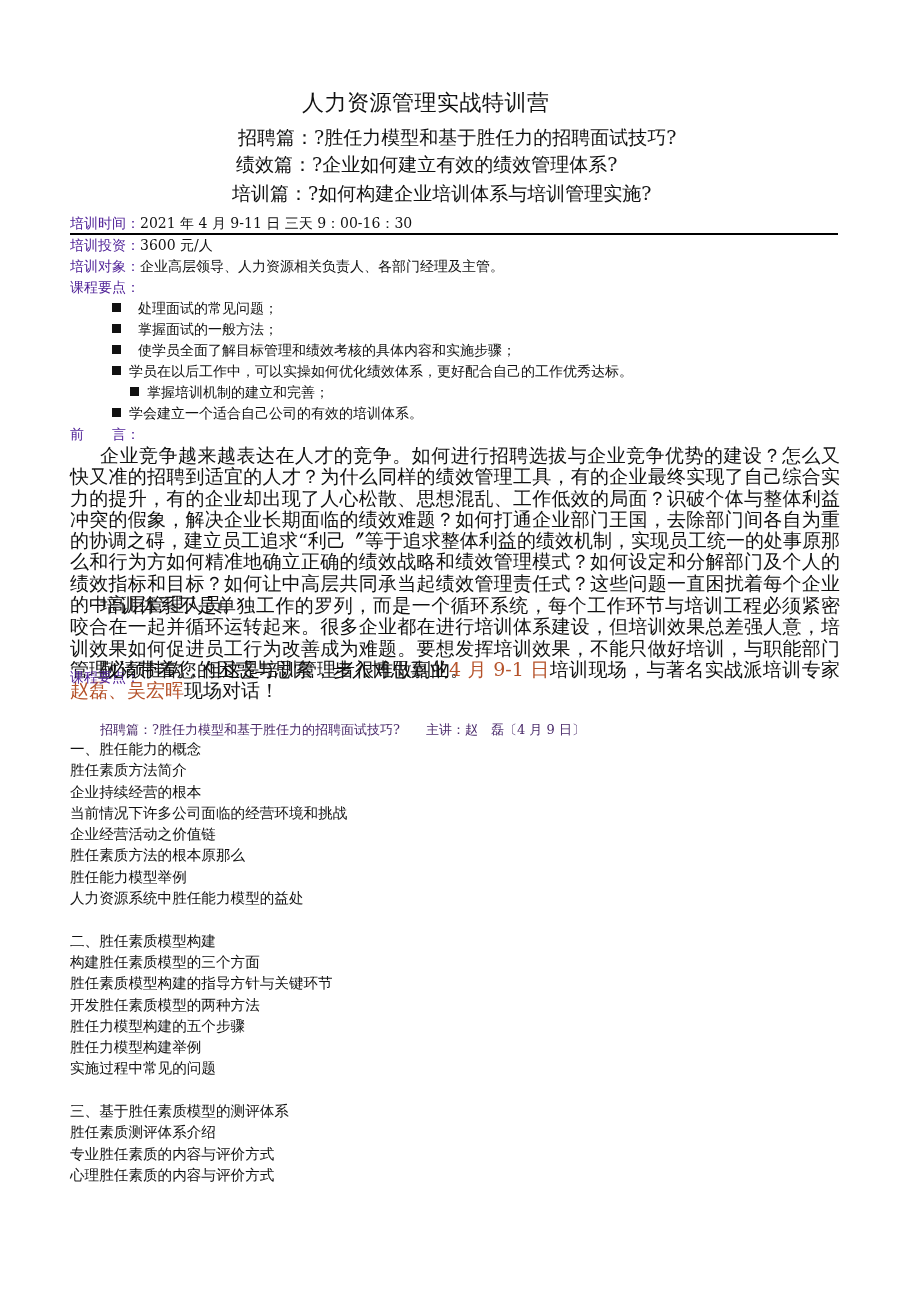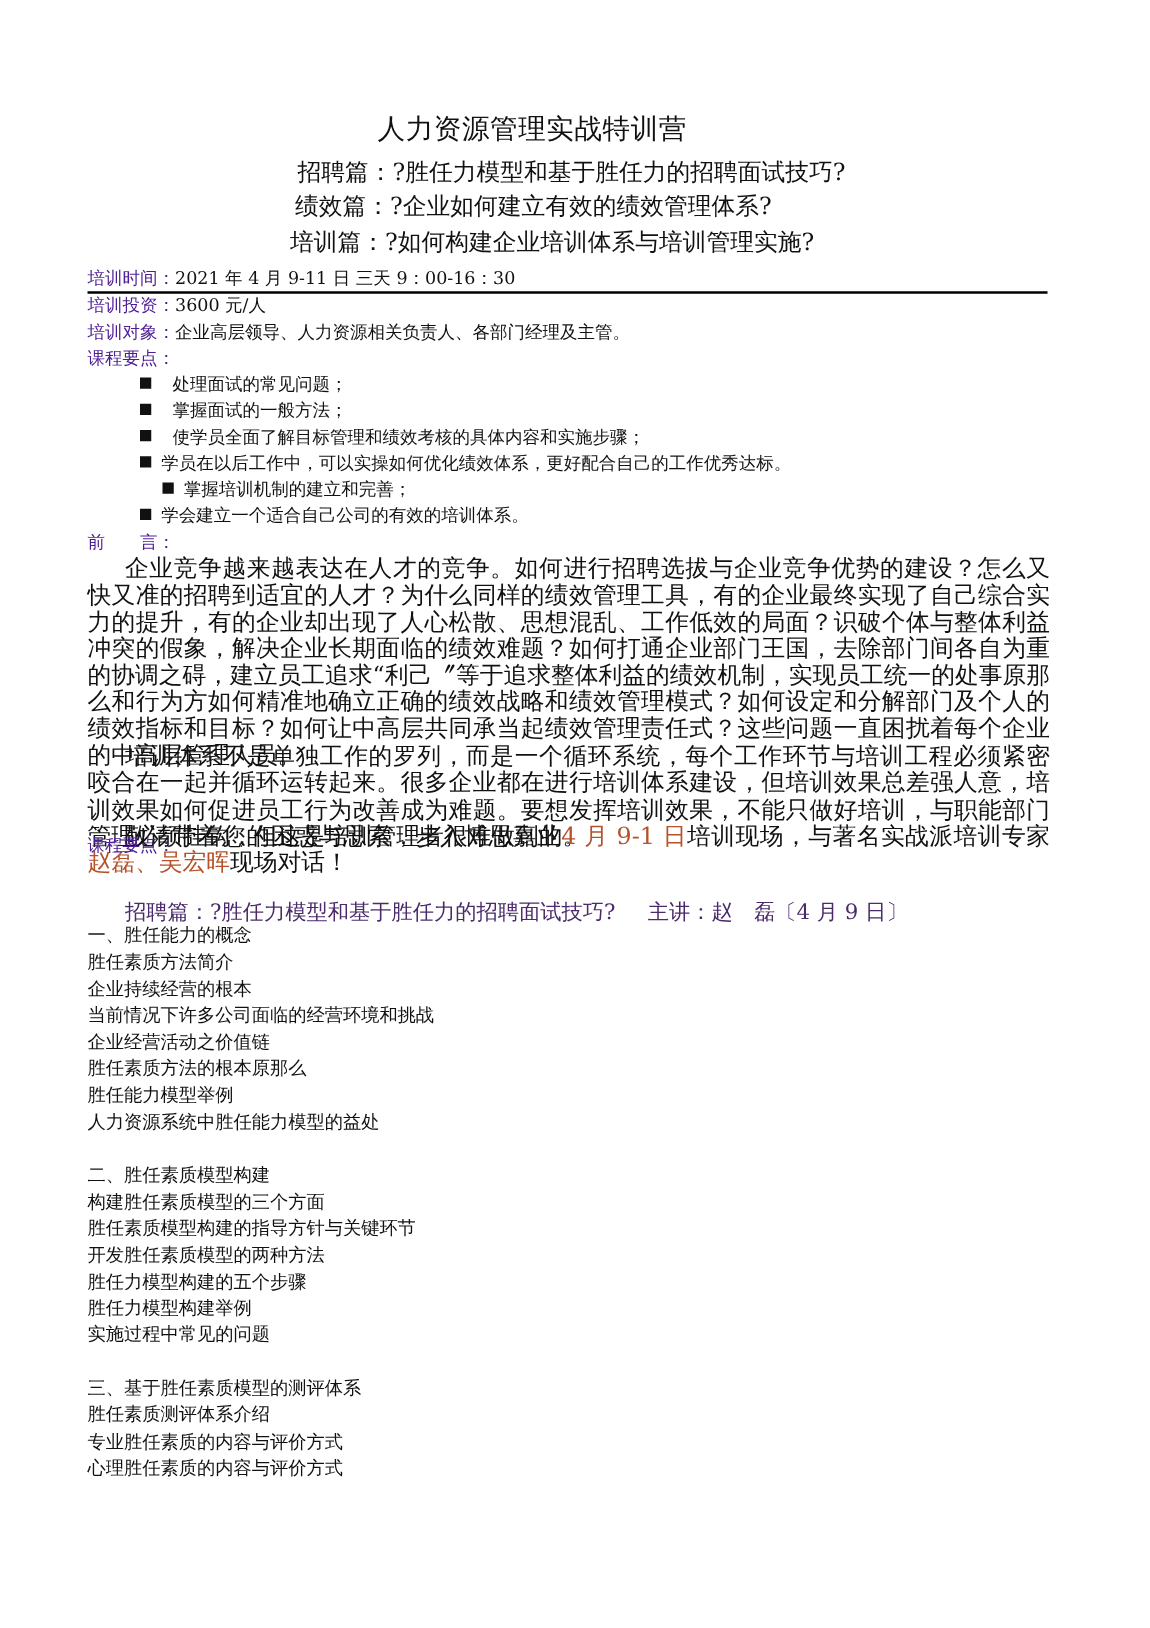--- a/index.html
+++ b/index.html
@@ -53,21 +53,21 @@
 
   <div class="line blue" style="top:424px;">前　　言：</div>
 
   <div class="para" style="top:445px;">企业竞争越来越表达在人才的竞争。如何进行招聘选拔与企业竞争优势的建设？怎么又快又准的招聘到适宜的人才？为什么同样的绩效管理工具，有的企业最终实现了自己综合实力的提升，有的企业却出现了人心松散、思想混乱、工作低效的局面？识破个体与整体利益冲突的假象，解决企业长期面临的绩效难题？如何打通企业部门王国，去除部门间各自为重的协调之碍，建立员工追求“利己〞等于追求整体利益的绩效机制，实现员工统一的处事原那么和行为方如何精准地确立正确的绩效战略和绩效管理模式？如何设定和分解部门及个人的绩效指标和目标？如何让中高层共同承当起绩效管理责任式？这些问题一直困扰着每个企业的中高层管理人员。</div>
   <div class="para" style="top:595px;">培训体系不是单独工作的罗列，而是一个循环系统，每个工作环节与培训工程必须紧密咬合在一起并循环运转起来。很多企业都在进行培训体系建设，但培训效果总差强人意，培训效果如何促进员工行为改善成为难题。要想发挥培训效果，不能只做好培训，与职能部门管理必须挂钩，但这是培训管理者很难做到的。</div>
   <div class="para" style="top:659px;">
     <span>敬请带着您的困惑与思索，步入博思嘉业</span><span class="orange">4 月 9-1 日</span><span>培训现场，与著名实战派培训专家</span><span class="orange">赵磊、吴宏晖</span><span>现场对话！</span>
   </div>
 
   <div class="line blue" style="top:667px;">课程要点：</div>
-  <div class="line purple" style="top:720px;left:30px;font-size:17px;">
+  <div class="line purple" style="top:720px;left:30px;font-size:13px;">
     <span>招聘篇：?胜任力模型和基于胜任力的招聘面试技巧?</span><span style="display:inline-block;width:26px;"></span><span>主讲：赵　磊〔4 月 9 日〕</span>
   </div>
 
   <div class="outline" style="top:738px;">
     <div>一、胜任能力的概念</div>
     <div>胜任素质方法简介</div>
     <div>企业持续经营的根本</div>
     <div>当前情况下许多公司面临的经营环境和挑战</div>
     <div>企业经营活动之价值链</div>
     <div>胜任素质方法的根本原那么</div>

